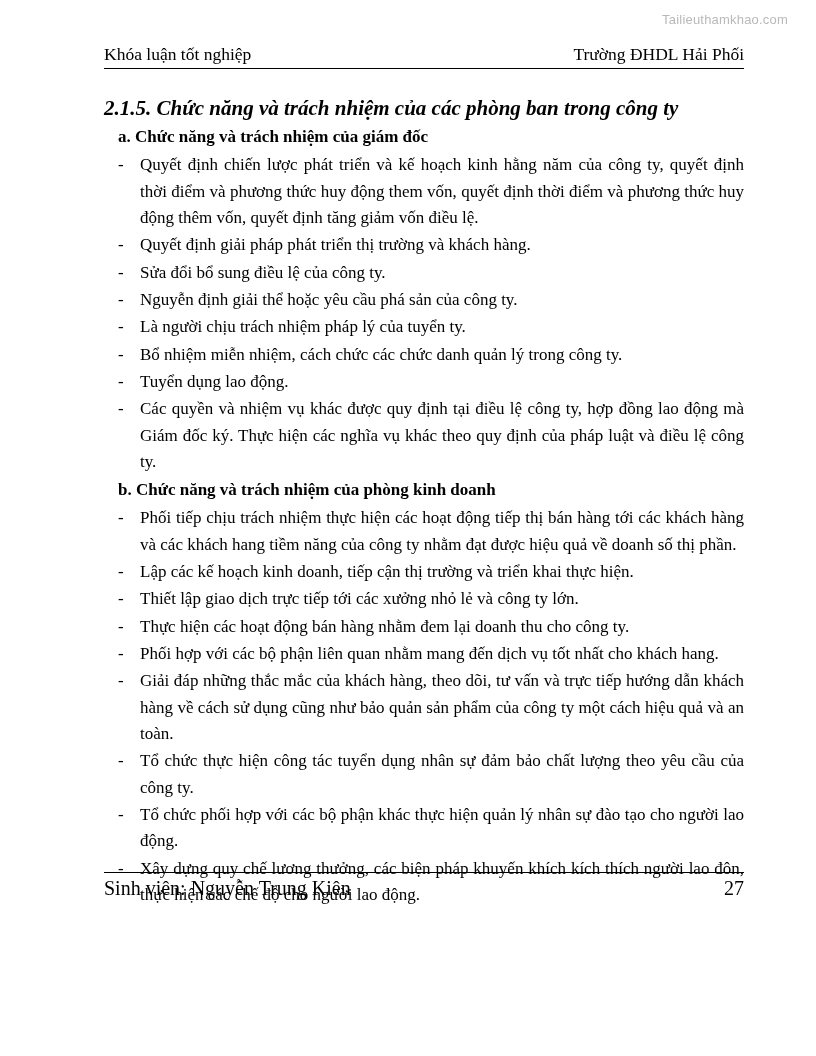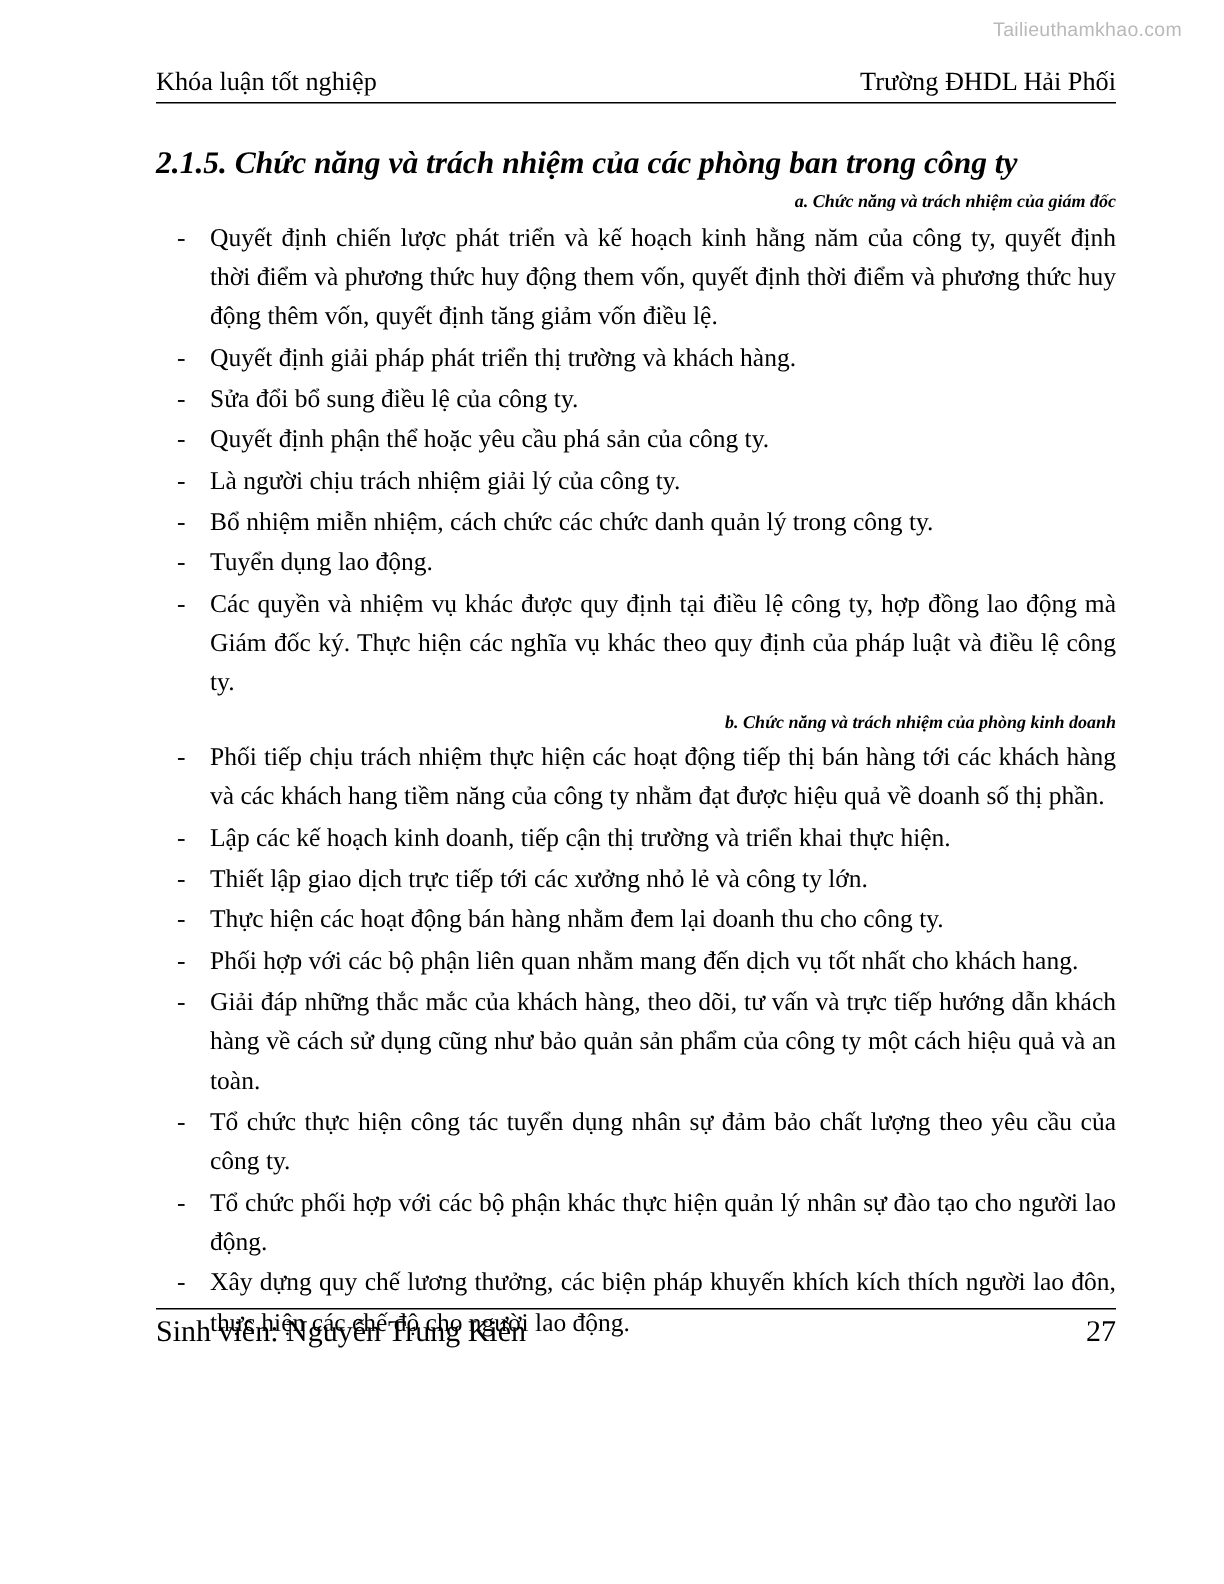--- a/index.html
+++ b/index.html
@@ -52,26 +52,24 @@
   }
   .heading {
     font-weight: bold;
     font-style: italic;
     font-size: 21px;
     margin: 6px 0 4px 0;
     line-height: 1.35;
   }
   .subheading {
     font-weight: bold;
-    font-style: italic;
-    font-size: 12px;
+    font-size: 17px;
     margin: 4px 0 3px 0;
     padding-left: 14px;
     line-height: 1.35;
-    text-align: right;
   }
   ul.bullets {
     list-style: none;
     margin: 0 0 2px 0;
     padding: 0;
   }
   ul.bullets li {
     position: relative;
     padding-left: 36px;
     font-size: 17px;
@@ -123,22 +121,22 @@
     </div>
 
     <div class="heading">2.1.5. Chức năng và trách nhiệm của các phòng ban trong công ty</div>
 
     <div class="subheading">a.  Chức năng và trách nhiệm của giám đốc</div>
 
     <ul class="bullets">
       <li><span class="dash">-</span><span>Quyết định chiến lược phát triển và kế hoạch kinh hằng năm của công ty, quyết định thời điểm và phương thức huy động them vốn, quyết định thời điểm và phương thức huy động thêm vốn, quyết định tăng giảm vốn điều lệ.</span></li>
       <li><span class="dash">-</span><span>Quyết định giải pháp phát triển thị trường và khách hàng.</span></li>
       <li><span class="dash">-</span><span>Sửa đổi bổ sung điều lệ của công ty.</span></li>
-      <li><span class="dash">-</span><span>Quyết định phận thể hoặc yêu cầu phá sản của công ty.</span></li>
-      <li><span class="dash">-</span><span>Là người chịu trách nhiệm giải lý của công ty.</span></li>
+      <li><span class="dash">-</span><span>Nguyễn định giải thể hoặc yêu cầu phá sản của công ty.</span></li>
+      <li><span class="dash">-</span><span>Là người chịu trách nhiệm pháp lý của tuyển ty.</span></li>
       <li><span class="dash">-</span><span>Bổ nhiệm miễn nhiệm, cách chức các chức danh quản lý trong công ty.</span></li>
       <li><span class="dash">-</span><span>Tuyển dụng lao động.</span></li>
       <li><span class="dash">-</span><span>Các quyền và nhiệm vụ khác được quy định tại điều lệ công ty, hợp đồng lao động mà Giám đốc ký. Thực hiện các nghĩa vụ khác theo quy định của pháp luật và điều lệ công ty.</span></li>
     </ul>
 
     <div class="subheading">b.  Chức năng và trách nhiệm của phòng kinh doanh</div>
 
     <ul class="bullets">
       <li><span class="dash">-</span><span>Phối tiếp chịu trách nhiệm thực hiện các hoạt động tiếp thị bán hàng tới các khách hàng và các khách hang tiềm năng của công ty nhằm đạt được hiệu quả về doanh số thị phần.</span></li>
       <li><span class="dash">-</span><span>Lập các kế hoạch kinh doanh, tiếp cận thị trường và triển khai thực hiện.</span></li>

